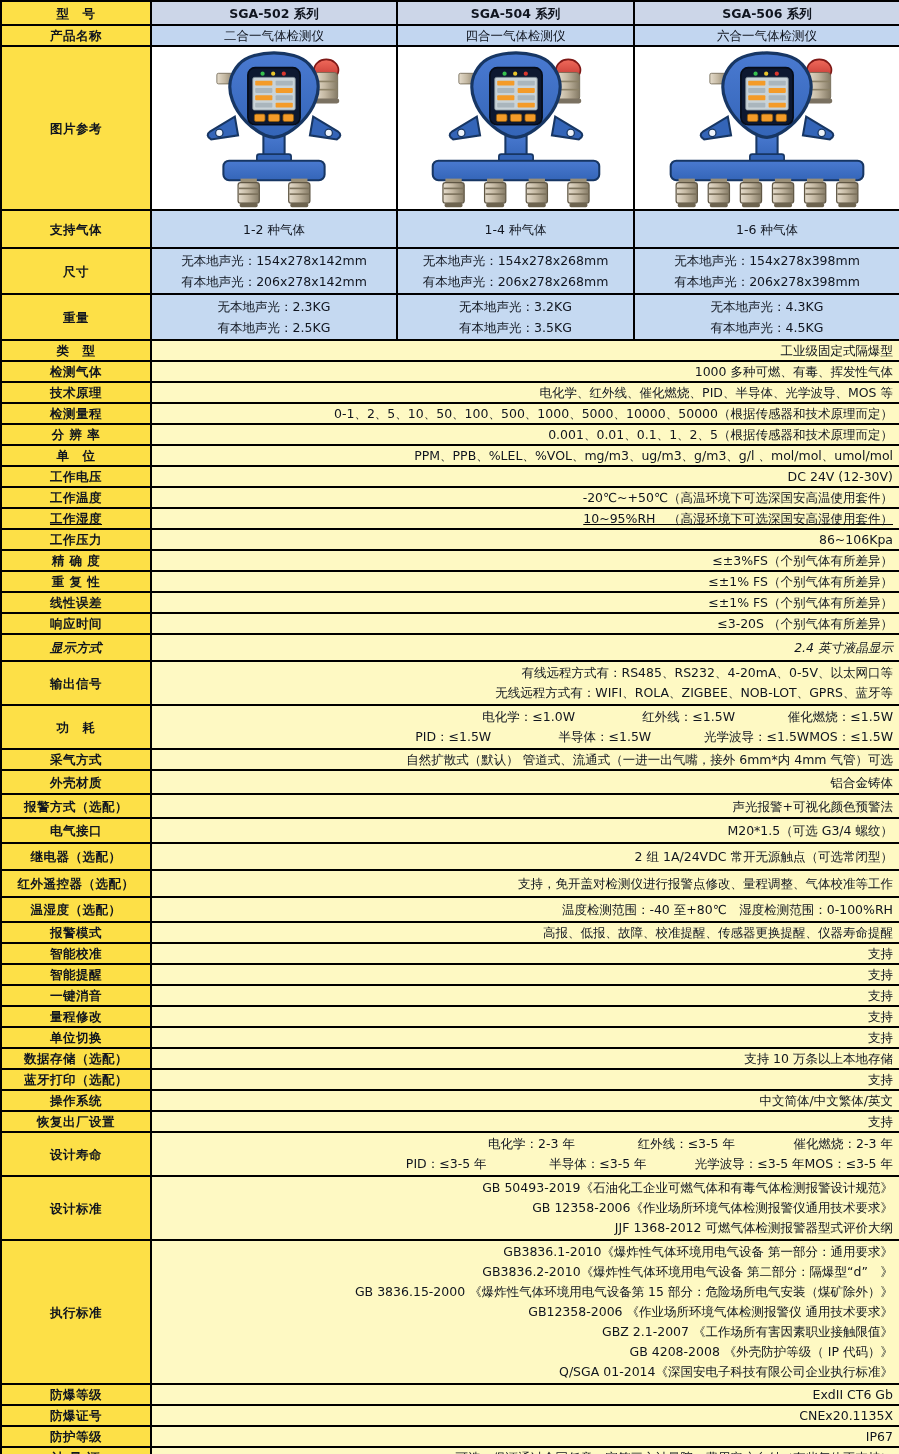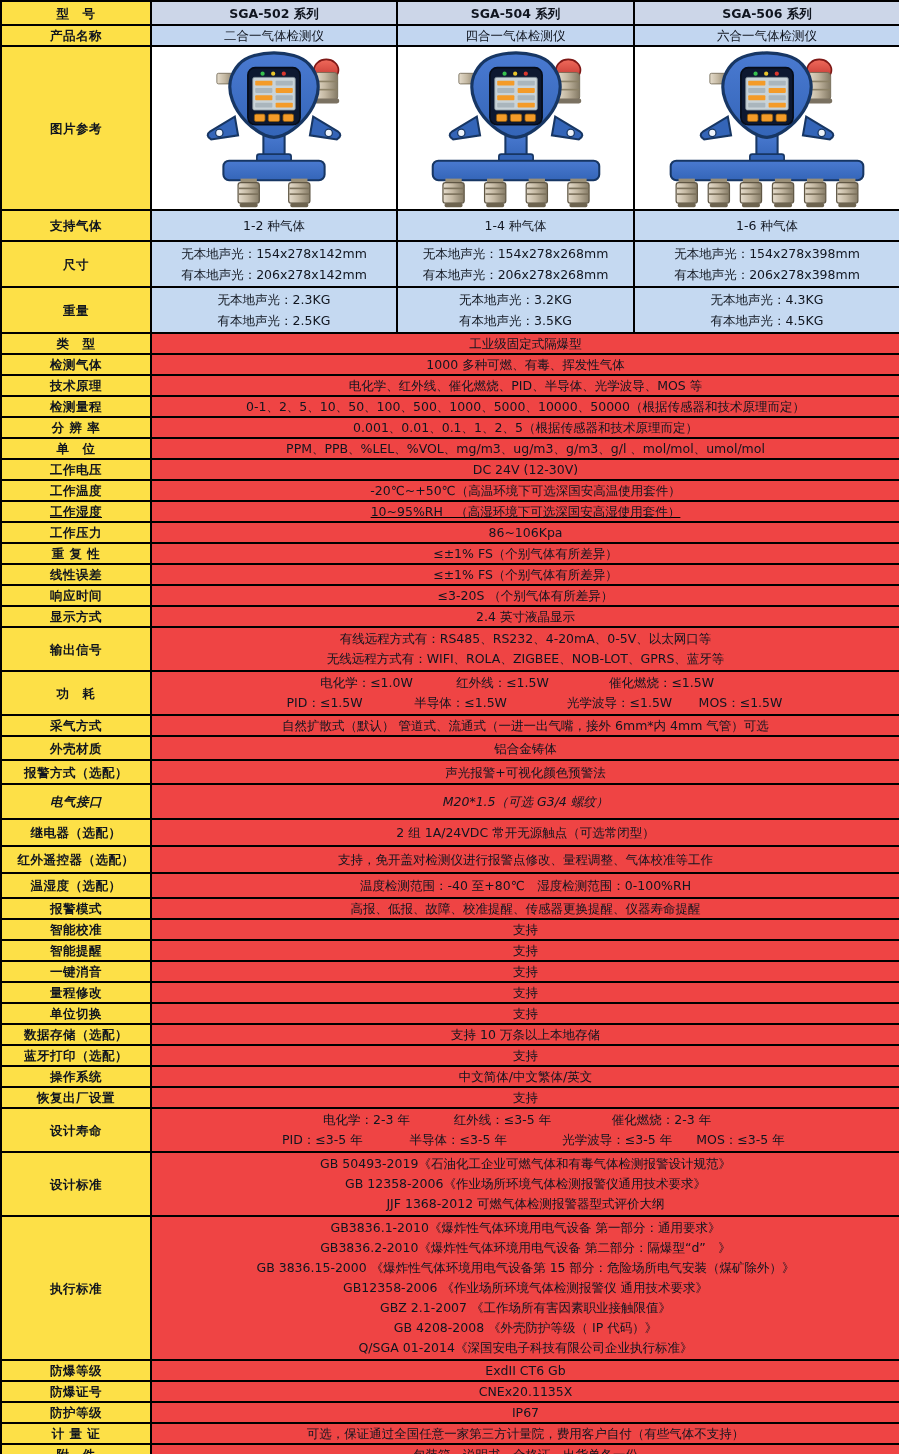--- a/index.html
+++ b/index.html
@@ -2,21 +2,21 @@
 <html><head>
 <meta charset="utf-8">
 <style>
   html,body{margin:0;padding:0;background:#ffffff;}
   body{width:899px;font-family:"DejaVu Sans","Liberation Sans",sans-serif;}
   table.spec{border-collapse:collapse;width:899px;table-layout:fixed;}
   table.spec td{border:2px solid #000;overflow:hidden;vertical-align:middle;
     color:#10151f;font-size:12.5px;line-height:17px;padding:1px 6px;}
   td.lbl{background:#fde047;font-weight:bold;text-align:center;color:#000;
     font-size:13px;letter-spacing:0.5px;padding:1px 2px;}
-  td.val{background:#ef4444;text-align:center;padding-left:10px;}
+  td.val{background:#fef9c3;text-align:right;padding-left:10px;}
   td.hdr{background:#ccd6e8;font-weight:bold;text-align:center;font-size:13px;}
   td.namec{background:#c2d6f0;text-align:center;}
   td.cval{background:#c5d9f1;text-align:center;}
   td.imgc{background:#ffffff;text-align:center;vertical-align:middle;padding:2px;}
   .ln{line-height:20px;white-space:nowrap;}
   .ln2{line-height:21px;white-space:nowrap;}
   .seg{display:inline-block;white-space:nowrap;}
   .seg0{width:112px;}
   .seg1{width:160px;}
   .seg2{width:158px;}
@@ -246,21 +246,21 @@
             <rect x="122" y="49" width="21" height="6" rx="1" fill="#f49b28"></rect>
             <rect x="97" y="58" width="21" height="6" rx="1" fill="#f49b28"></rect>
             <rect x="122" y="58" width="21" height="6" rx="1" fill="#aab6bd"></rect>
             <rect x="97" y="67" width="21" height="6" rx="1" fill="#aab6bd"></rect>
             <rect x="122" y="67" width="21" height="6" rx="1" fill="#f49b28"></rect>
             <rect x="96" y="81" width="13" height="9" rx="2" fill="#f49b28" stroke="#8a5a10"></rect>
             <rect x="113" y="81" width="14" height="9" rx="2" fill="#f49b28" stroke="#8a5a10"></rect>
             <rect x="131" y="81" width="13" height="9" rx="2" fill="#f49b28" stroke="#8a5a10"></rect>
           </svg></td>
       </tr>
-      <tr style="height: 31px;">
+      <tr style="height: 38px;">
         <td class="lbl">支持气体</td>
         <td class="cval">1-2 种气体</td>
         <td class="cval">1-4 种气体</td>
         <td class="cval">1-6 种气体</td>
       </tr>
       <tr style="height: 44px;">
         <td class="lbl">尺寸</td>
         <td class="cval">
           <div class="ln2">无本地声光：154x278x142mm</div>
           <div class="ln2">有本地声光：206x278x142mm</div>
@@ -323,32 +323,36 @@
       </tr>
       <tr style="height: 21px; text-decoration: underline;">
         <td class="lbl">工作湿度</td>
         <td class="val" colspan="3">10~95%RH　（高湿环境下可选深国安高湿使用套件）</td>
       </tr>
       <tr style="height: 21px;">
         <td class="lbl">工作压力</td>
         <td class="val" colspan="3">86~106Kpa</td>
       </tr>
       <tr style="height: 21px;">
+        <td class="lbl">精 确 度</td>
+        <td class="val" colspan="3">≤±3%FS（个别气体有所差异）</td>
+      </tr>
+      <tr style="height: 21px;">
         <td class="lbl">重 复 性</td>
         <td class="val" colspan="3">≤±1% FS（个别气体有所差异）</td>
       </tr>
       <tr style="height: 21px;">
         <td class="lbl">线性误差</td>
         <td class="val" colspan="3">≤±1% FS（个别气体有所差异）</td>
       </tr>
       <tr style="height: 21px;">
         <td class="lbl">响应时间</td>
         <td class="val" colspan="3">≤3-20S （个别气体有所差异）</td>
       </tr>
-      <tr style="height: 21px;">
+      <tr style="height: 27px; font-style: italic;">
         <td class="lbl">显示方式</td>
         <td class="val" colspan="3">2.4 英寸液晶显示</td>
       </tr>
       <tr style="height: 44px;">
         <td class="lbl">输出信号</td>
         <td class="val" colspan="3">
           <div class="ln">有线远程方式有：RS485、RS232、4-20mA、0-5V、以太网口等</div>
           <div class="ln">无线远程方式有：WIFI、ROLA、ZIGBEE、NOB-LOT、GPRS、蓝牙等</div>
         </td>
       </tr>
@@ -364,21 +368,21 @@
         <td class="val" colspan="3">自然扩散式（默认） 管道式、流通式（一进一出气嘴，接外 6mm*内 4mm 气管）可选</td>
       </tr>
       <tr style="height: 24px;">
         <td class="lbl">外壳材质</td>
         <td class="val" colspan="3">铝合金铸体</td>
       </tr>
       <tr style="height: 24px;">
         <td class="lbl">报警方式（选配）</td>
         <td class="val" colspan="3">声光报警+可视化颜色预警法</td>
       </tr>
-      <tr style="height: 35px; font-style: italic;">
+      <tr style="height: 25px;">
         <td class="lbl">电气接口</td>
         <td class="val" colspan="3">M20*1.5（可选 G3/4 螺纹）</td>
       </tr>
       <tr style="height: 27px;">
         <td class="lbl">继电器（选配）</td>
         <td class="val" colspan="3">2 组 1A/24VDC 常开无源触点（可选常闭型）</td>
       </tr>
       <tr style="height: 27px;">
         <td class="lbl">红外遥控器（选配）</td>
         <td class="val" colspan="3">支持，免开盖对检测仪进行报警点修改、量程调整、气体校准等工作</td>

